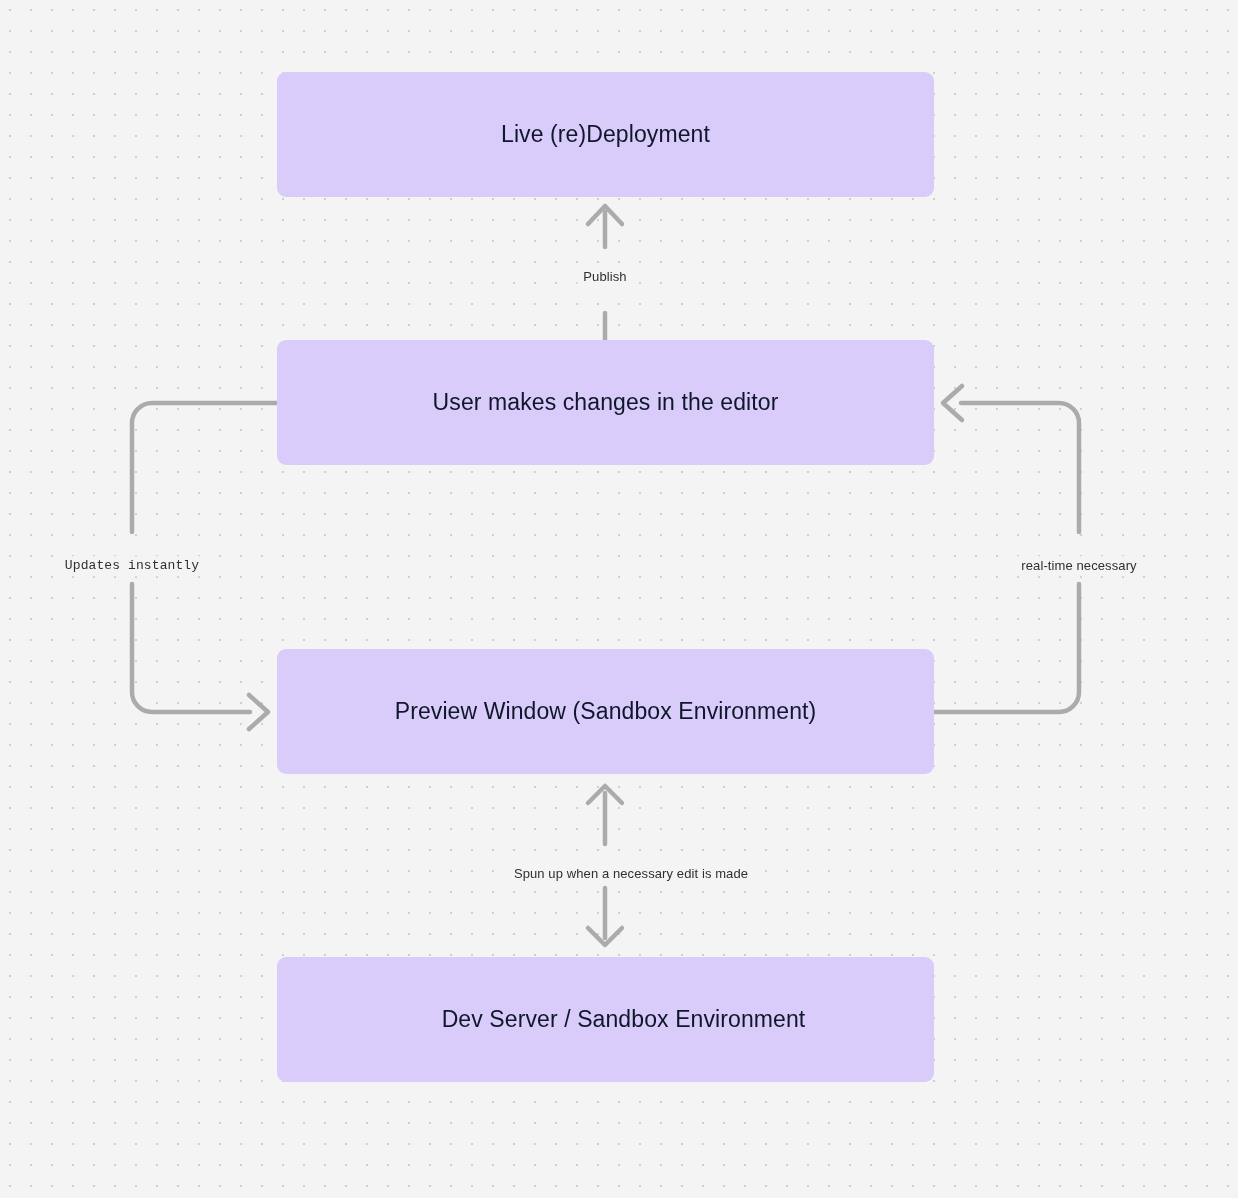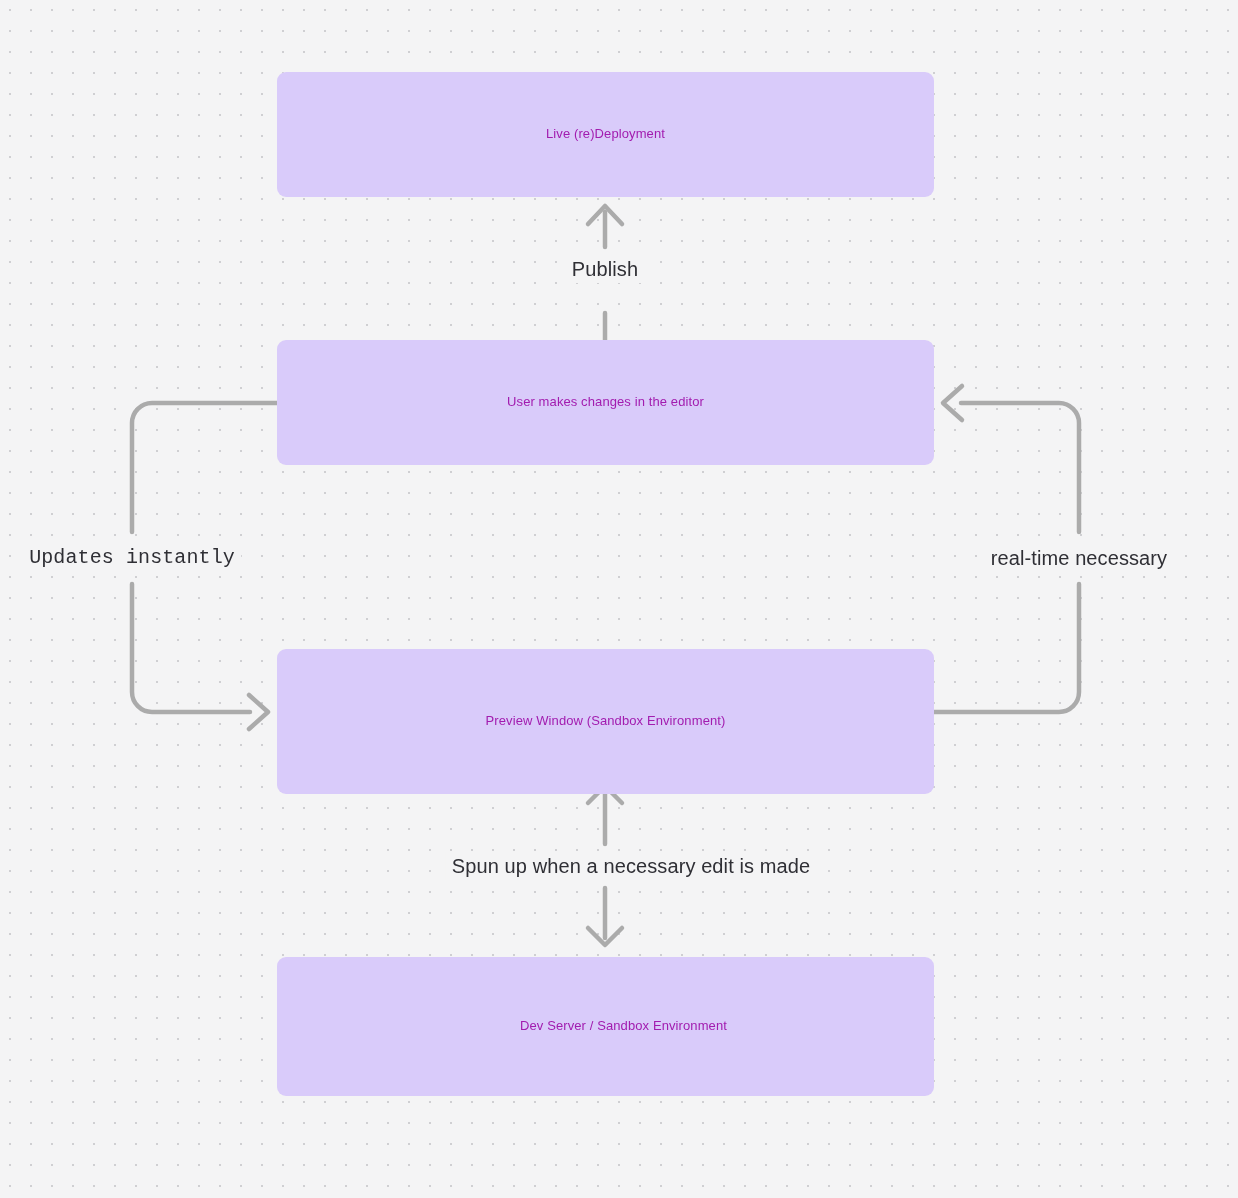--- a/index.html
+++ b/index.html
@@ -40,43 +40,44 @@
     position: absolute;
     box-sizing: border-box;
     background-color: #d9cbfa;
     border-radius: 9px;
     display: flex;
     align-items: center;
     justify-content: center;
     text-align: center;
   }
   .node-label {
-    font-size: 13px;
+    font-size: 23px;
     line-height: 1.25;
-    color: #a21caf;
+    color: #0f172a;
     letter-spacing: 0.1px;
     padding: 0 16px;
   }
 
   #node-live        { left: 277px; top: 72px;  width: 657px; height: 125px; }
   #node-editor      { left: 277px; top: 340px; width: 657px; height: 125px; }
-  #node-preview     { left: 277px; top: 649px; width: 657px; height: 145px; }
-  #node-devserver   { left: 277px; top: 957px; width: 657px; height: 139px; padding-left: 36px; }
+  #node-preview     { left: 277px; top: 649px; width: 657px; height: 125px; }
+  #node-devserver   { left: 277px; top: 957px; width: 657px; height: 125px; padding-left: 36px; }
 
   
   .edge-label {
     position: absolute;
-    font-size: 20px;
+    font-size: 13px;
     color: #2f2f35;
     letter-spacing: 0.1px;
     white-space: nowrap;
     background-color: #f4f4f5;
     padding: 2px 6px;
     transform: translate(-50%, -50%);
     line-height: 1.2;
+    margin-top: 8px;
   }
 
   #label-publish   { left: 605px; top: 269px; }
   #label-updates   { left: 132px; top: 558px; font-family: Liberation Mono, monospace; }
   #label-realtime  { left: 1079px; top: 558px; }
   #label-spun      { left: 631px; top: 866px; }
 </style>
 </head>
 <body>
 

